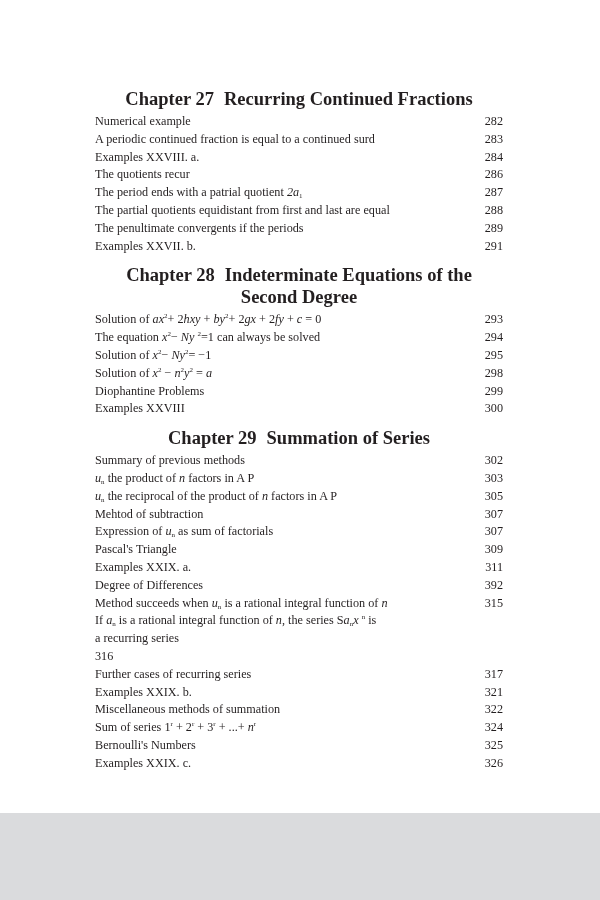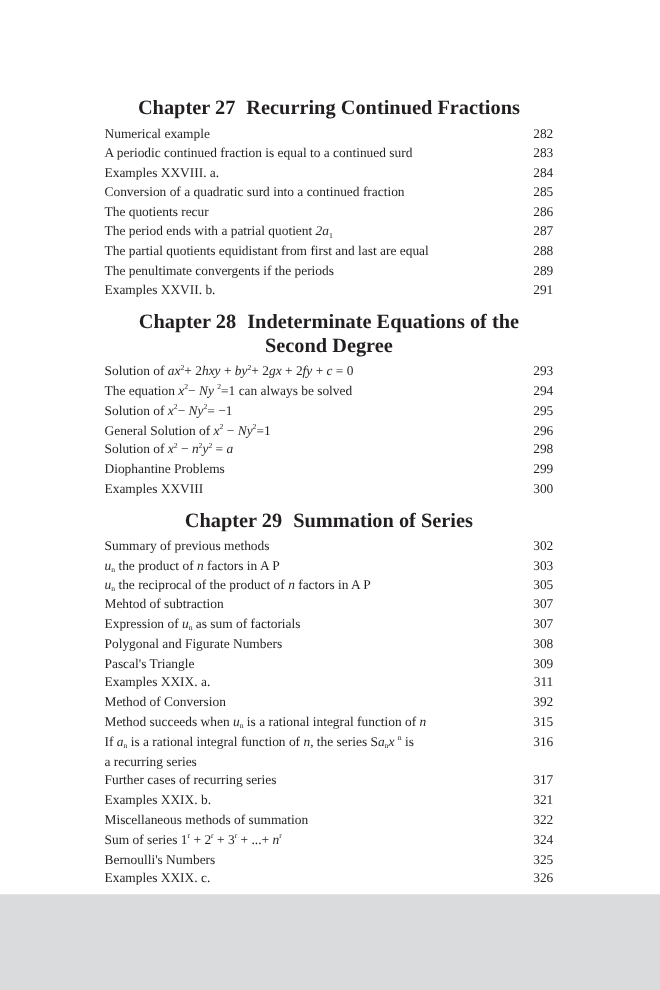--- a/index.html
+++ b/index.html
@@ -30,21 +30,21 @@
       color: #231f20;
     }
     .chapter-title .num { margin-right: 10px; }
     .chapter + .chapter { margin-top: 9px; }
     .entry {
       display: flex; justify-content: space-between; align-items: flex-start;
       font-size: 12.2px; line-height: 17.8px;
     }
     .entry .label { flex: 1; padding-right: 20px; }
     .entry .page-num { text-align: right; white-space: nowrap; }
-    .entry.wrap { align-items: flex-start; }
+    .entry.wrap { align-items: flex-start; flex-direction: column; }
     .entry i { font-style: italic; }
     sup { font-size: 7px; vertical-align: 5px; line-height: 0; }
     sub { font-size: 7px; vertical-align: -2px; line-height: 0; }
   </style>
 </head>
 <body>
 
 <div class="page">
   <div class="toc">
 
@@ -59,24 +59,20 @@
           </div>
           <div class="entry">
             <span class="label">A periodic continued fraction is equal to a continued surd</span>
             <span class="page-num">283</span>
           </div>
           <div class="entry">
             <span class="label">Examples XXVIII. a.</span>
             <span class="page-num">284</span>
           </div>
           <div class="entry">
-            <span class="label">Conversion of a quadratic surd into a continued fraction</span>
-            <span class="page-num">285</span>
-          </div>
-          <div class="entry">
             <span class="label">The quotients recur</span>
             <span class="page-num">286</span>
           </div>
           <div class="entry">
             <span class="label">The period ends with a patrial quotient <i>2a</i><sub>1</sub></span>
             <span class="page-num">287</span>
           </div>
           <div class="entry">
             <span class="label">The partial quotients equidistant from first and last are equal</span>
             <span class="page-num">288</span>
@@ -104,24 +100,20 @@
           </div>
           <div class="entry">
             <span class="label">The equation <i>x</i><sup>2</sup>− <i>Ny</i> <sup>2</sup>=1 can always be solved</span>
             <span class="page-num">294</span>
           </div>
           <div class="entry">
             <span class="label">Solution of <i>x</i><sup>2</sup>− <i>Ny</i><sup>2</sup>= −1</span>
             <span class="page-num">295</span>
           </div>
           <div class="entry">
-            <span class="label">General Solution of <i>x</i><sup>2</sup> − <i>Ny</i><sup>2</sup>=1</span>
-            <span class="page-num">296</span>
-          </div>
-          <div class="entry">
             <span class="label">Solution of <i>x</i><sup>2</sup> − <i>n</i><sup>2</sup><i>y</i><sup>2</sup> = <i>a</i></span>
             <span class="page-num">298</span>
           </div>
           <div class="entry">
             <span class="label">Diophantine Problems</span>
             <span class="page-num">299</span>
           </div>
           <div class="entry">
             <span class="label">Examples XXVIII</span>
             <span class="page-num">300</span>
@@ -148,33 +140,29 @@
           </div>
           <div class="entry">
             <span class="label">Mehtod of subtraction</span>
             <span class="page-num">307</span>
           </div>
           <div class="entry">
             <span class="label">Expression of <i>u</i><sub>n</sub> as sum of factorials</span>
             <span class="page-num">307</span>
           </div>
           <div class="entry">
-            <span class="label">Polygonal and Figurate Numbers</span>
-            <span class="page-num">308</span>
-          </div>
-          <div class="entry">
             <span class="label">Pascal's Triangle</span>
             <span class="page-num">309</span>
           </div>
           <div class="entry">
             <span class="label">Examples XXIX. a.</span>
             <span class="page-num">311</span>
           </div>
           <div class="entry">
-            <span class="label">Method of Conversion</span>
+            <span class="label">Degree of Differences</span>
             <span class="page-num">392</span>
           </div>
           <div class="entry">
             <span class="label">Method succeeds when <i>u</i><sub>n</sub> is a rational integral function of <i>n</i></span>
             <span class="page-num">315</span>
           </div>
           <div class="entry wrap">
             <span class="label">If <i>a</i><sub>n</sub> is a rational integral function of <i>n</i>, the series S<i>a</i><sub>n</sub><i>x</i> <sup>n</sup> is<br>a recurring series</span>
             <span class="page-num">316</span>
           </div>

